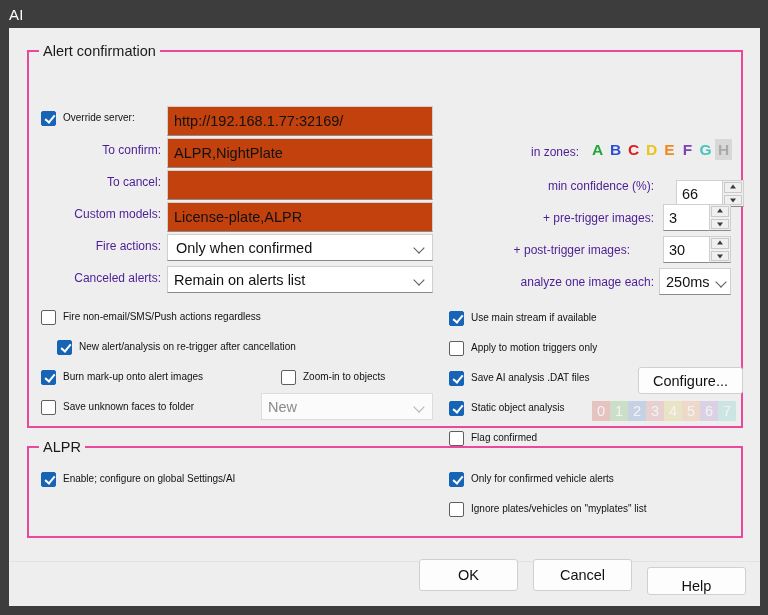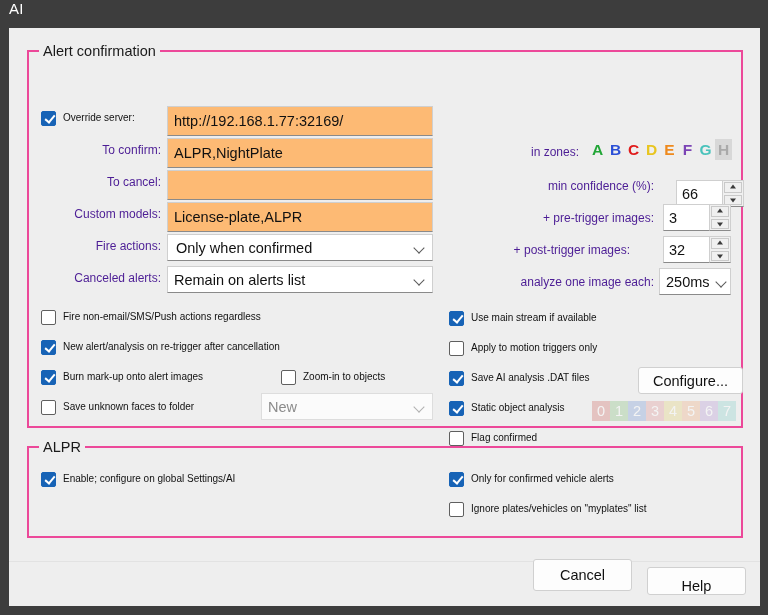--- a/index.html
+++ b/index.html
@@ -15,21 +15,21 @@
     width: 768px; height: 615px;
     background: #3d3d3d;
     display: flex; flex-direction: column;
     position: relative;
   }
 
   .titlebar {
     height: 28px;
     background: #3d3d3d;
     color: #ffffff;
-    display: flex; align-items: flex-start;
+    display: flex; align-items: center;
     padding-left: 9px;
     font-size: 15px;
     flex: 0 0 28px;
     letter-spacing: .2px;
   }
 
   .client {
     position: absolute;
     left: 9px; top: 28px;
     width: 751px; height: 578px;
@@ -61,21 +61,21 @@
     font-size: 12px;
     color: #4c1d95;
     white-space: nowrap;
     line-height: 18px;
   }
   .lbl.right { text-align: right; }
 
   
   .txt {
     position: absolute;
-    background: #fdba74;
+    background: #c2410c;
     border: 1px solid #cfcfcf;
     border-bottom: 1px solid #8a8a8a;
     font-size: 14.5px;
     color: #111111;
     padding: 14px 6px;
     display: flex; align-items: center;
     line-height: normal;
     font-family: "Liberation Sans", sans-serif;
   }
 
@@ -324,39 +324,39 @@
     <div class="spin" style="left:654px; top:176px; width:68px;">
       <span class="spin-field">3</span>
       <span class="spin-btns">
         <span class="sb up"></span>
         <span class="sb down"></span>
       </span>
     </div>
 
     <div class="lbl right" style="left:416px; top:213px; width:205px;">+ post-trigger images:</div>
     <div class="spin" style="left:654px; top:208px; width:68px;">
-      <span class="spin-field">32</span>
+      <span class="spin-field">30</span>
       <span class="spin-btns">
         <span class="sb up"></span>
         <span class="sb down"></span>
       </span>
     </div>
 
     <div class="lbl right" style="left:420px; top:245px; width:225px;">analyze one image each:</div>
     <div class="combo" style="left:650px; top:240px; width:72px; height:27px;">
       <span>250ms</span>
       <span class="chev"></span>
     </div>
 
     <div class="cb" style="left:32px; top:280px;">
       <span class="box"></span>
       <span>Fire non-email/SMS/Push actions regardless</span>
     </div>
 
-    <div class="cb checked" style="left:32px; top:310px;">
+    <div class="cb checked" style="left:48px; top:310px;">
       <span class="box"></span>
       <span>New alert/analysis on re-trigger after cancellation</span>
     </div>
 
     <div class="cb checked" style="left:32px; top:340px;">
       <span class="box"></span>
       <span>Burn mark-up onto alert images</span>
     </div>
 
     <div class="cb" style="left:272px; top:340px;">
@@ -444,20 +444,23 @@
       <span>Only for confirmed vehicle alerts</span>
     </div>
 
     <div class="cb" style="left:440px; top:472px;">
       <span class="box"></span>
       <span>Ignore plates/vehicles on "myplates" list</span>
     </div>
 
     <div class="bottom-rule"></div>
 
+    <div class="btn" style="left:410px; top:531px; width:99px; height:32px;">
+      <span>OK</span>
+    </div>
     <div class="btn" style="left:524px; top:531px; width:99px; height:32px;">
       <span>Cancel</span>
     </div>
     <div class="btn" style="left:638px; top:539px; width:99px; height:28px;align-items:flex-end;">
       <span>Help</span>
     </div>
 
   </div>
 </div>
 

